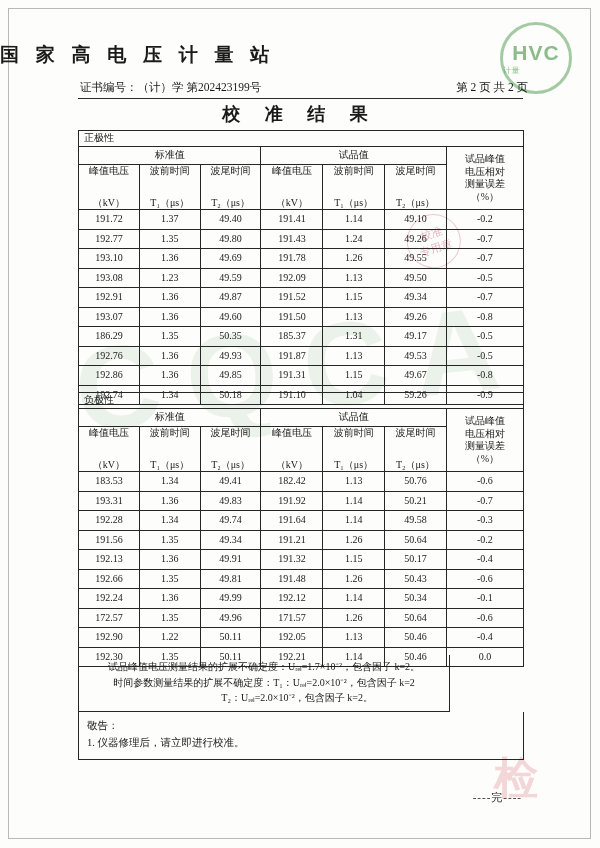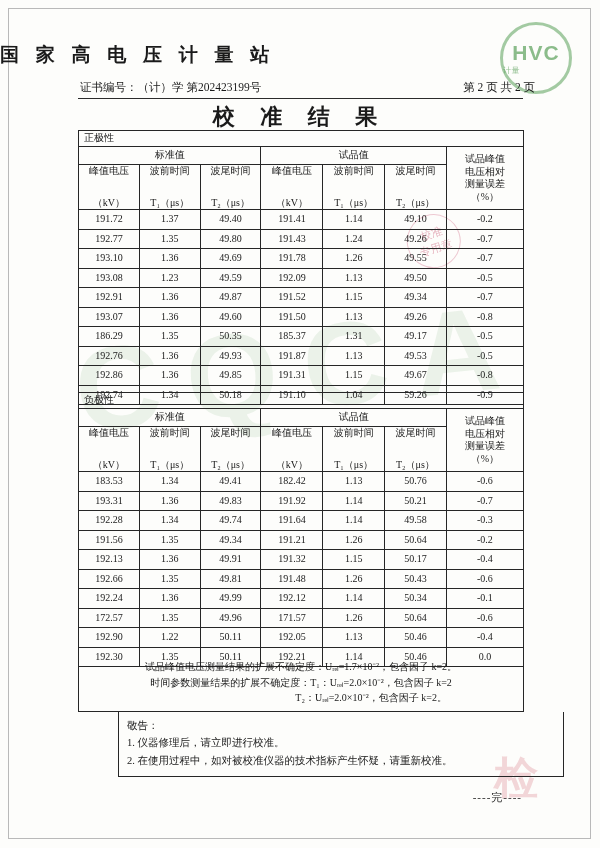--- a/index.html
+++ b/index.html
@@ -128,36 +128,36 @@
     z-index: 5;
     font-size: 11.5px;
   }
   .cert-no {
     position: absolute;
     left: 80px; top: 0;
     white-space: nowrap;
   }
   .page-no {
     position: absolute;
-    right: 65px; top: 0;
+    right: 72px; top: 0;
     white-space: nowrap;
   }
   .rule {
     position: absolute;
     left: 78px; top: 98px;
     width: 445px;
     border-bottom: 1px solid #2b2b2b;
     z-index: 5;
   }
   .result-title {
     position: absolute;
     left: 0; top: 102px;
     width: 600px;
     text-align: center;
-    font-size: 22px;
+    font-size: 18px;
     font-weight: bold;
     letter-spacing: 10px;
     z-index: 5;
   }
 
   
   .tbl-wrap {
     position: absolute;
     left: 78px;
     width: 446px;
@@ -189,21 +189,21 @@
   .col-head .l2 { display: block; margin-top: 19px; }
   .data-row td { height: 18.5px; font-size: 10.5px; font-family: "Liberation Serif", serif; }
   .err-col { width: 78px; }
   .sub-col { width: 61px; }
   .val-col { width: 62px; }
 
   
   .uncert {
     position: absolute;
     left: 78px;
-    width: 446px;
+    width: 372px;
     box-sizing: border-box;
     border: 1px solid #262626;
     border-top: none;
     padding: 4px 6px 5px 6px;
     font-size: 10px;
     line-height: 1.55;
     text-align: center;
     z-index: 5;
   }
   .uncert .l3 { text-align: right; padding-right: 70px; }
@@ -213,21 +213,20 @@
     position: absolute;
     left: 78px;
     width: 446px;
     box-sizing: border-box;
     border: 1px solid #262626;
     border-top: none;
     padding: 5px 8px 7px 8px;
     font-size: 10.5px;
     line-height: 1.65;
     z-index: 5;
-    margin-left: 40px;
   }
   .end-mark {
     position: absolute;
     right: 78px;
     font-size: 11px;
     letter-spacing: 1px;
     z-index: 5;
   }
 </style>
 </head>
@@ -529,17 +528,16 @@
 
   <div class="uncert" style="top:655px;">
     <div>试品峰值电压测量结果的扩展不确定度：Uᵣₑₗ=1.7×10⁻²，包含因子 k=2。</div>
     <div>时间参数测量结果的扩展不确定度：T₁：Uᵣₑₗ=2.0×10⁻²，包含因子 k=2</div>
     <div class="l3">T₂：Uᵣₑₗ=2.0×10⁻²，包含因子 k=2。</div>
   </div>
 
   <div class="notes" style="top:712px;">
     <div>敬告：</div>
     <div>1. 仪器修理后，请立即进行校准。</div>
-    <div>2. 在使用过程中，如对被校准仪器的技术指标产生怀疑，请重新校准。</div>
   </div>
 
   <div class="end-mark" style="top:790px;">----完----</div>
 </div>
 
 </body></html>

